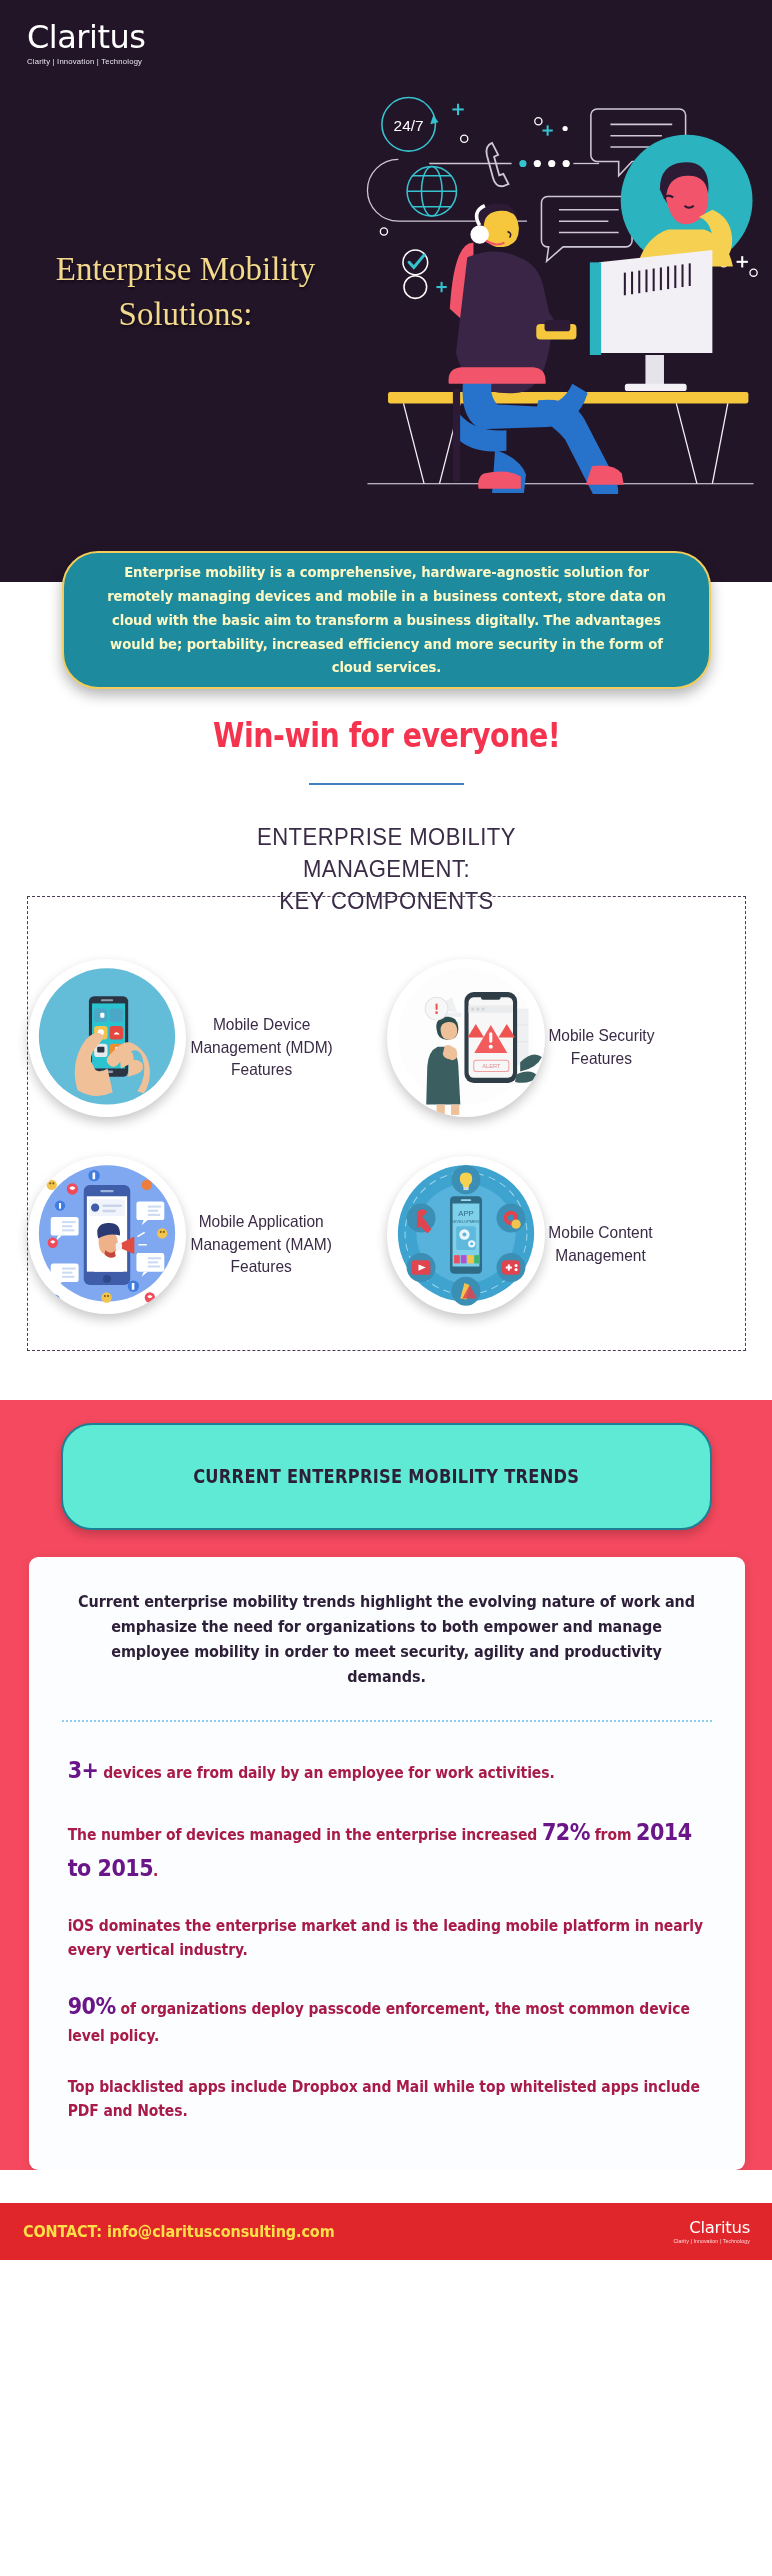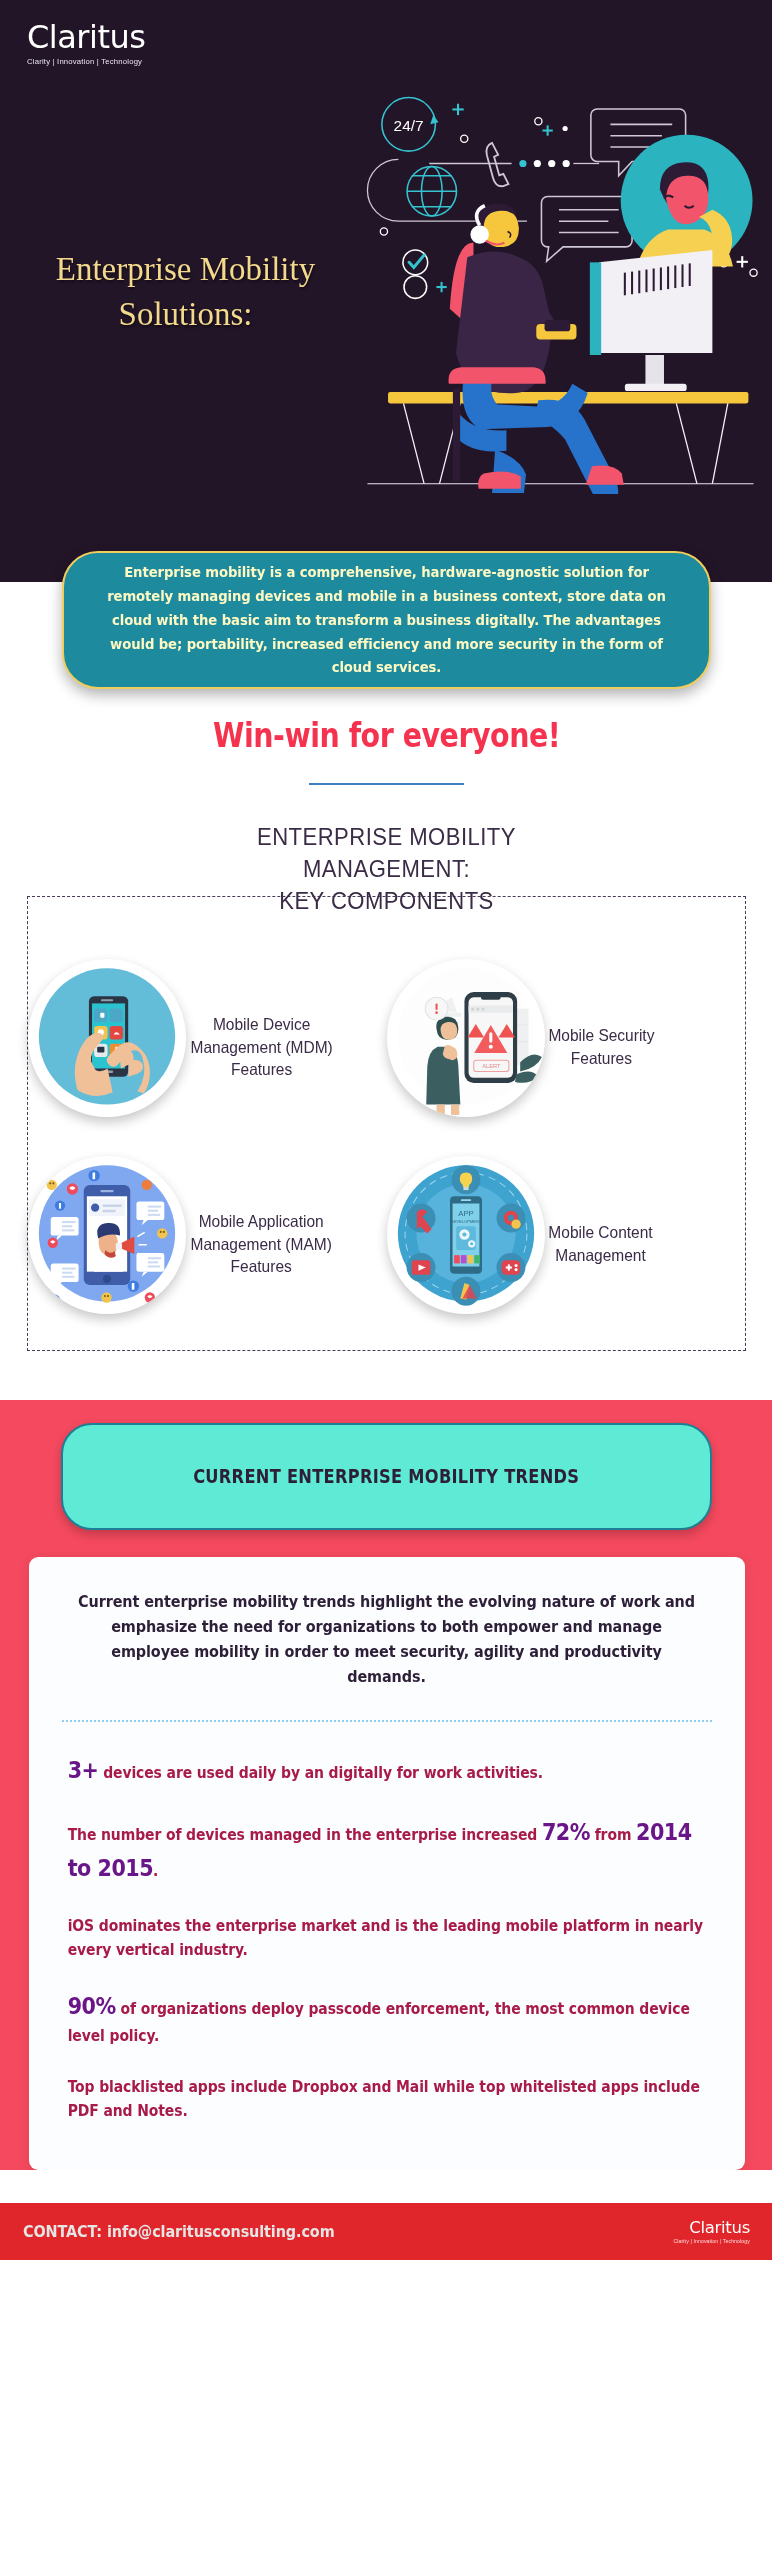--- a/index.html
+++ b/index.html
@@ -123,21 +123,21 @@
   .big { color:#6a1689; font-size:23px; letter-spacing:-0.5px; }
 
   
   .footer-gap { height:33px; background:#fff; }
   .footer {
     background:#e0262a; height:57px; display:flex; align-items:center;
     justify-content:space-between; padding:0 23px;
   }
   .footer-contact {
     font-family:"DejaVu Sans Condensed","Liberation Sans", sans-serif; font-weight:bold;
-    font-size:16px; color:#e5e5e5; letter-spacing:-0.1px;
+    font-size:16px; color:#fde047; letter-spacing:-0.1px;
   }
   .footer-logo { text-align:right; line-height:1; }
   .footer-logo .fl-word {
     font-family:"DejaVu Sans", sans-serif; font-size:16.5px; color:#fff; letter-spacing:-0.3px;
   }
   .footer-logo .fl-tag {
     font-family:"Liberation Sans", sans-serif; font-size:5.2px; color:#ffdada;
     margin-top:2.1px; letter-spacing:0.1px;
   }
 </style>
@@ -547,21 +547,21 @@
     </div>
   </section>
 
   <div class="trend-body-wrap">
     <div class="trend-card">
       <p class="trend-intro">Current enterprise mobility trends highlight the evolving nature of work and emphasize the need for organizations to both empower and manage employee mobility in order to meet security, agility and productivity demands.</p>
       <div class="dotted-rule"></div>
 
 
       <div class="stat">
-        <p><span class="big">3+</span><span> devices are used daily by an digitally for work activities.</span></p>
+        <p><span class="big">3+</span><span> devices are from daily by an employee for work activities.</span></p>
       </div>
 
       <div class="stat">
         <p><span>The number of devices managed in the enterprise increased </span><span class="big">72%</span><span> from </span><span class="big">2014 to 2015</span><span>.</span></p>
       </div>
 
       <div class="stat">
         <p><span>iOS dominates the enterprise market and is the leading mobile platform in nearly every vertical industry.</span></p>
       </div>
 

